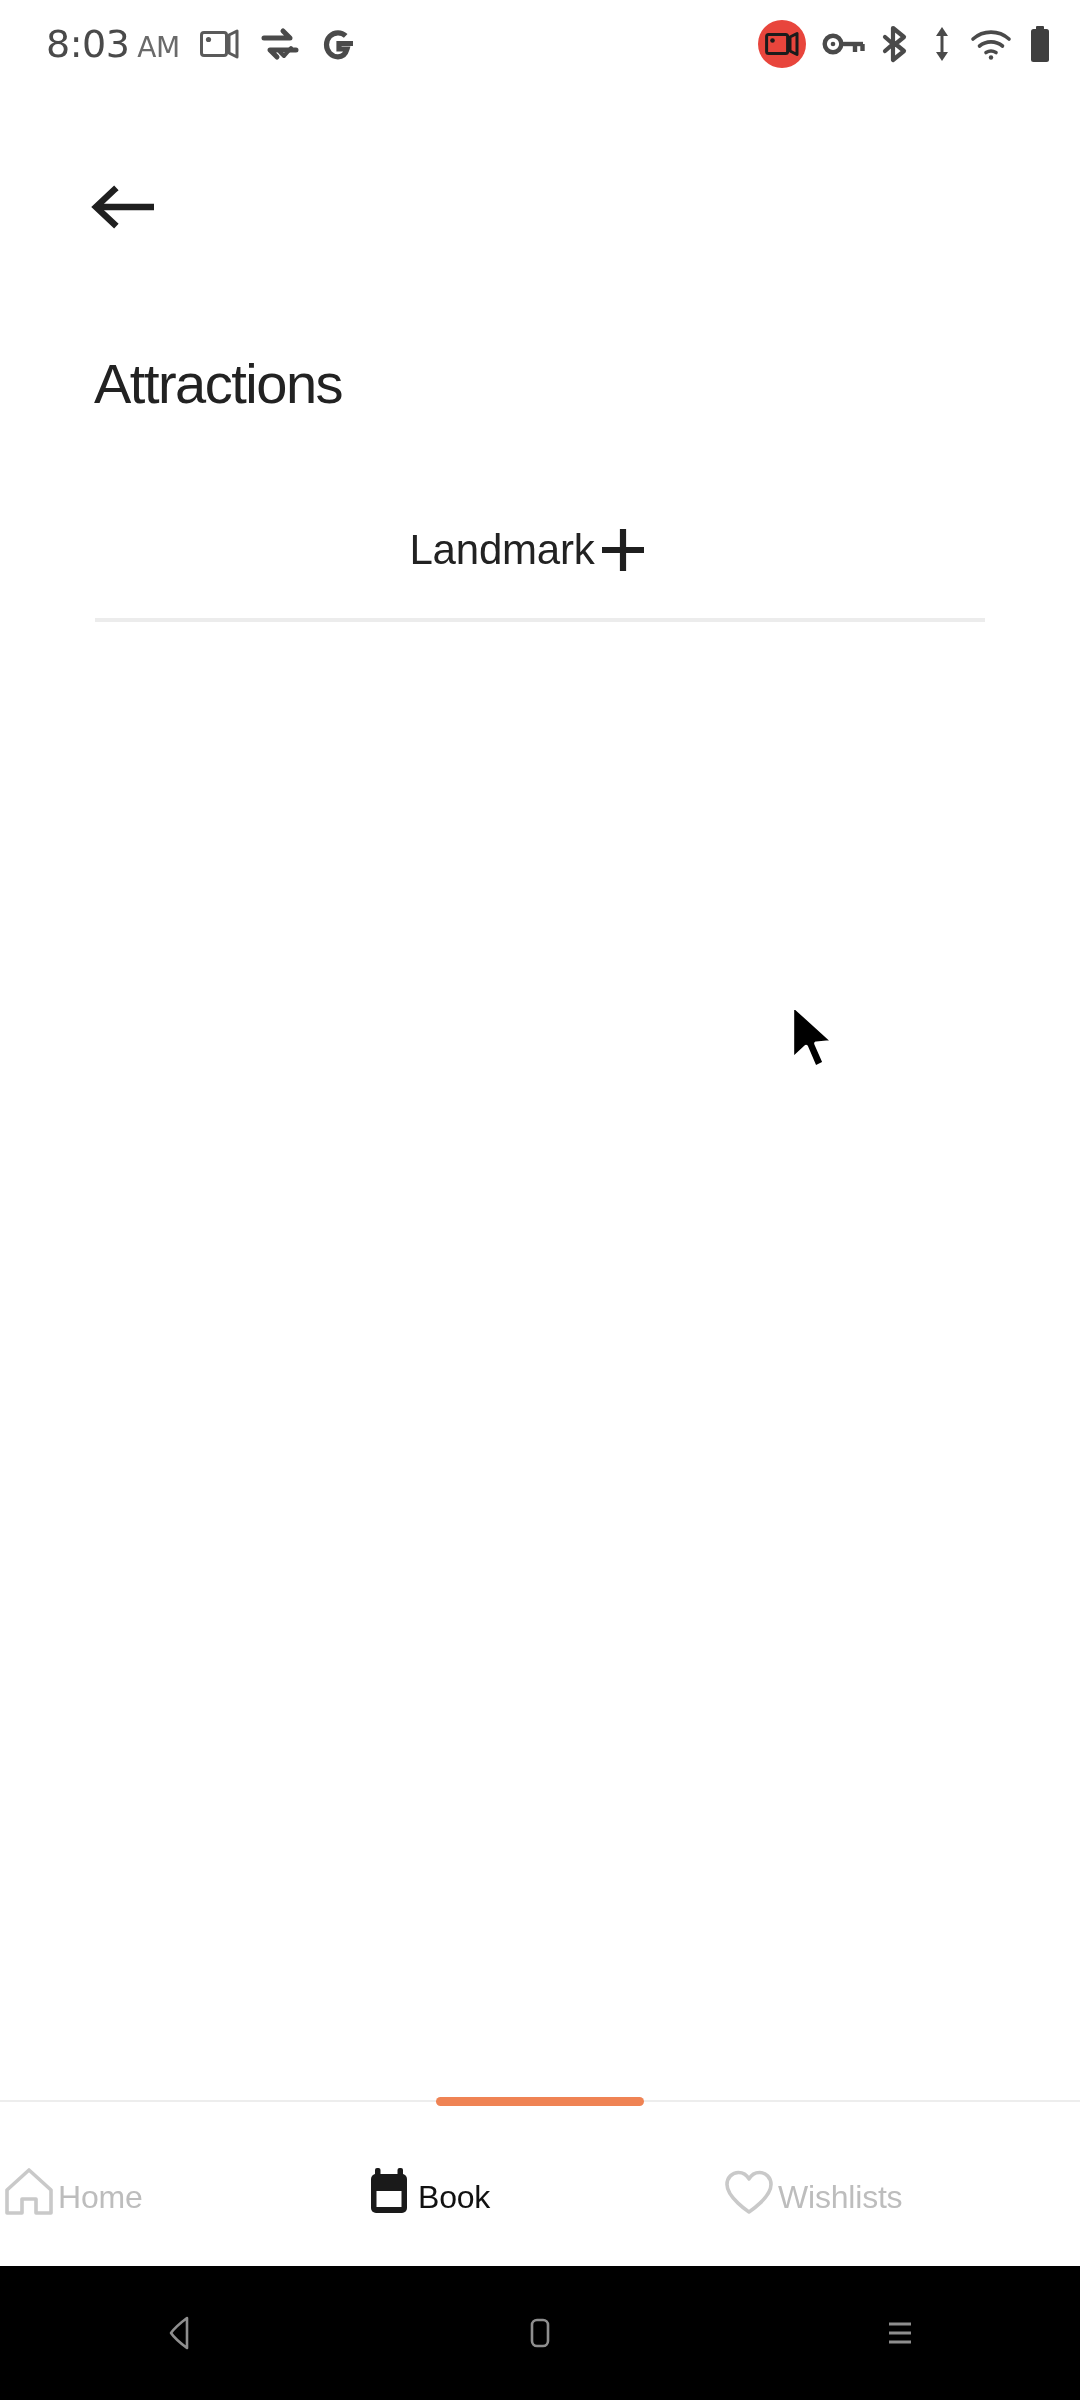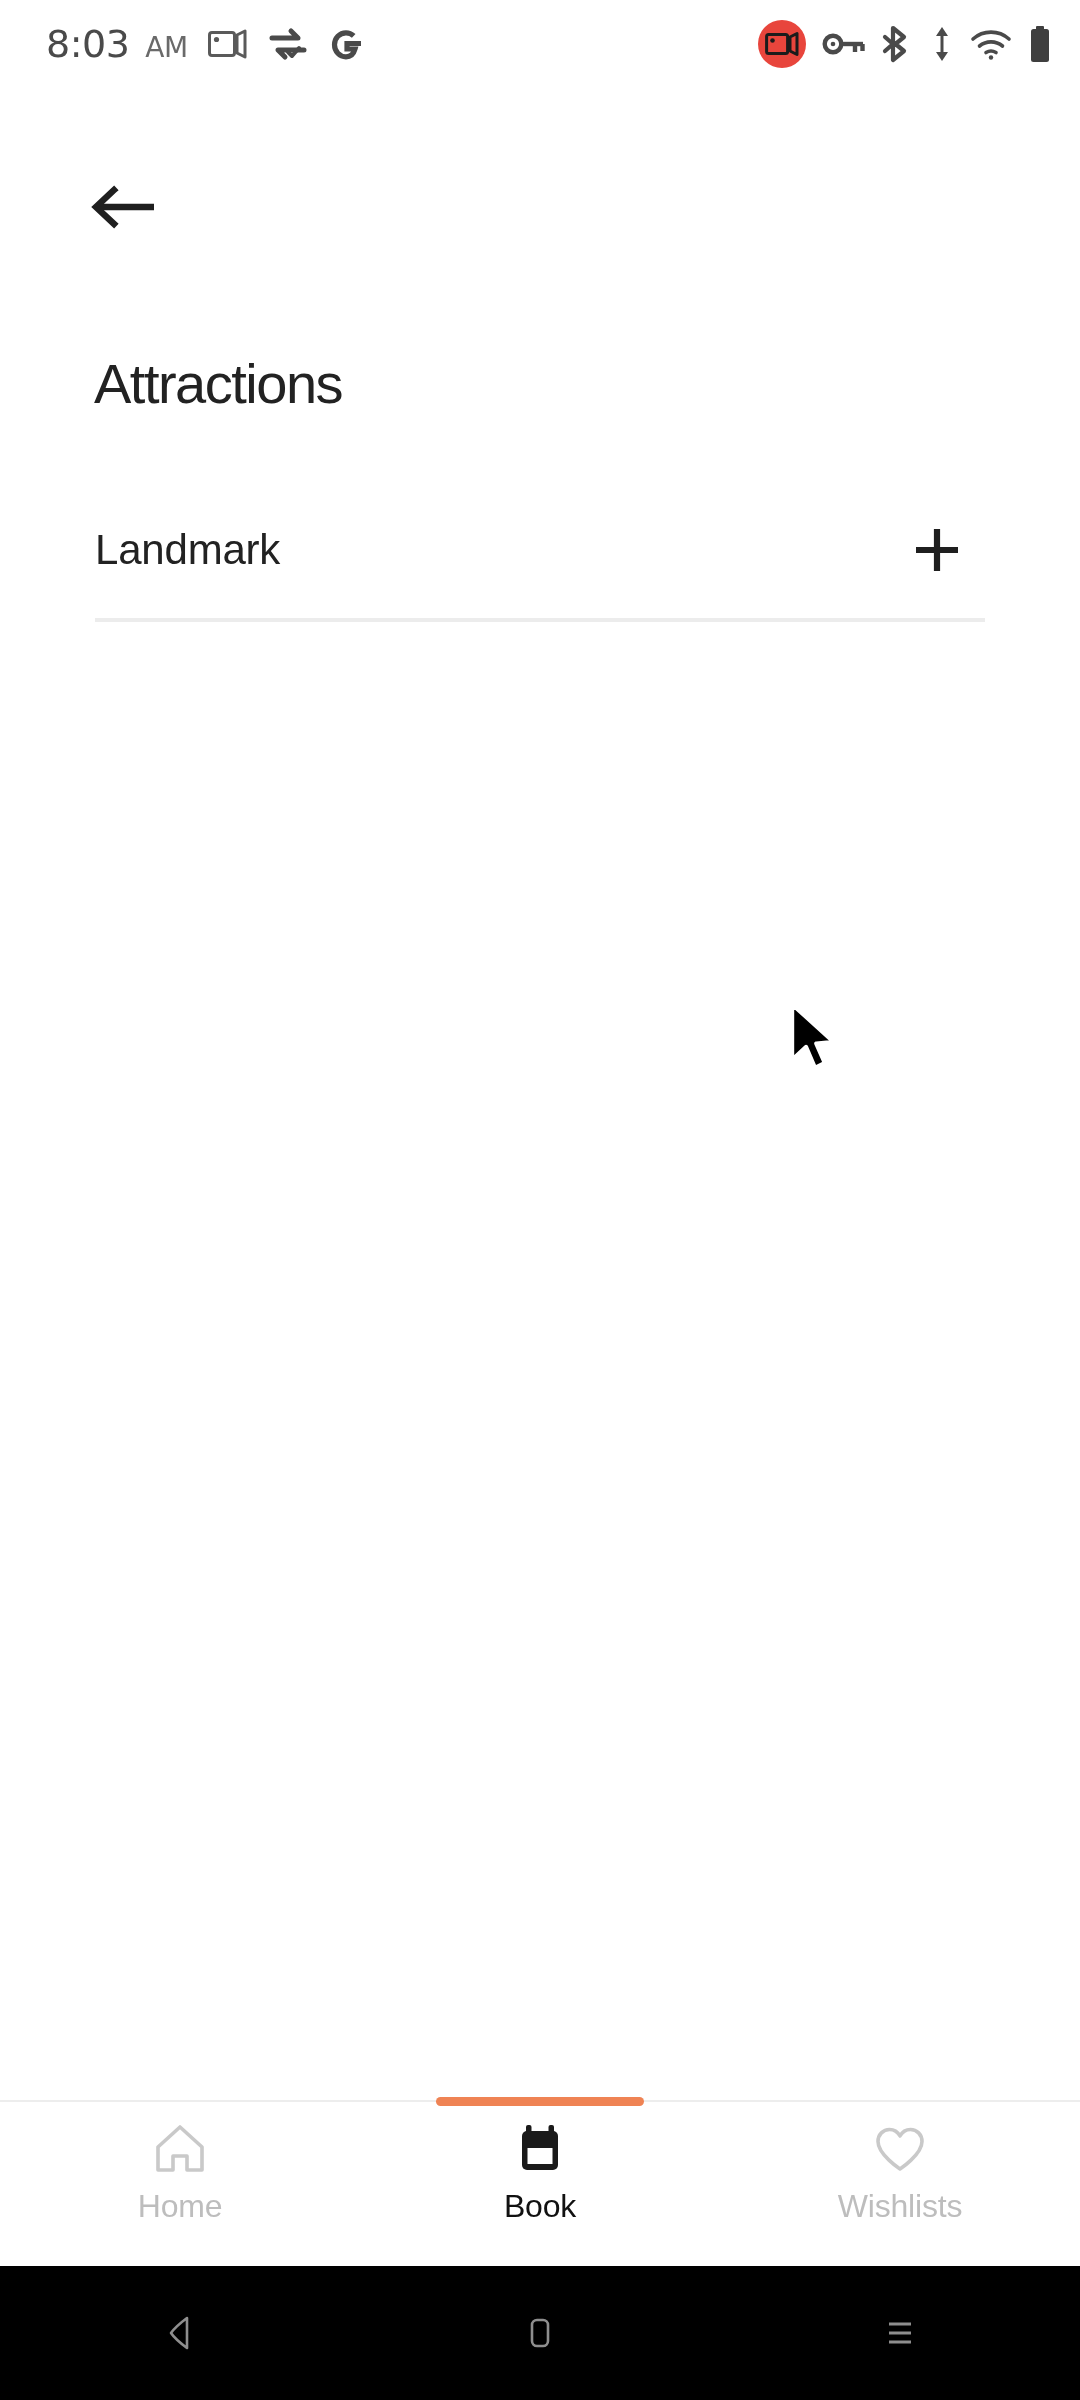--- a/index.html
+++ b/index.html
@@ -34,21 +34,21 @@
     align-items: center;
     gap: 20px;
   }
   .sb-time {
     font-size: 38px;
     color: #4a4a4a;
     letter-spacing: -0.5px;
     line-height: 1;
     display: flex;
     align-items: baseline;
-    gap: 16px;
+    gap: 8px;
     font-family: "DejaVu Sans", sans-serif;
   }
   .sb-ampm {
     font-size: 28px;
     color: #6a6a6a;
   }
   .sb-icon {
     display: inline-flex;
     align-items: center;
     justify-content: center;
@@ -93,24 +93,24 @@
   
   .list {
     position: absolute;
     top: 482px;
     left: 0;
     width: 1080px;
   }
   .list-row {
     position: relative;
     height: 136px;
-    margin: 0 95px;
-    display: flex;
-    align-items: center;
-    justify-content: space-between;
+    margin: 0 47px;
+    display: flex;
+    align-items: center;
+    justify-content: center;
   }
   .row-label {
     font-size: 42px;
     color: #222222;
     line-height: 1;
     letter-spacing: -0.2px;
   }
   .row-plus {
     width: 56px;
     height: 56px;
@@ -145,21 +145,21 @@
     background: #ffffff;
     border-top: 2px solid #ededed;
     display: flex;
     align-items: flex-start;
     box-sizing: border-box;
   }
   .nav-item {
     flex: 1;
     height: 100%;
     display: flex;
-    flex-direction: column;
+    flex-direction: row;
     align-items: center;
     justify-content: flex-start;
     padding-top: 16px;
     position: relative;
     box-sizing: border-box;
   }
   .nav-indicator {
     position: absolute;
     top: -5px;
     left: 50%;

